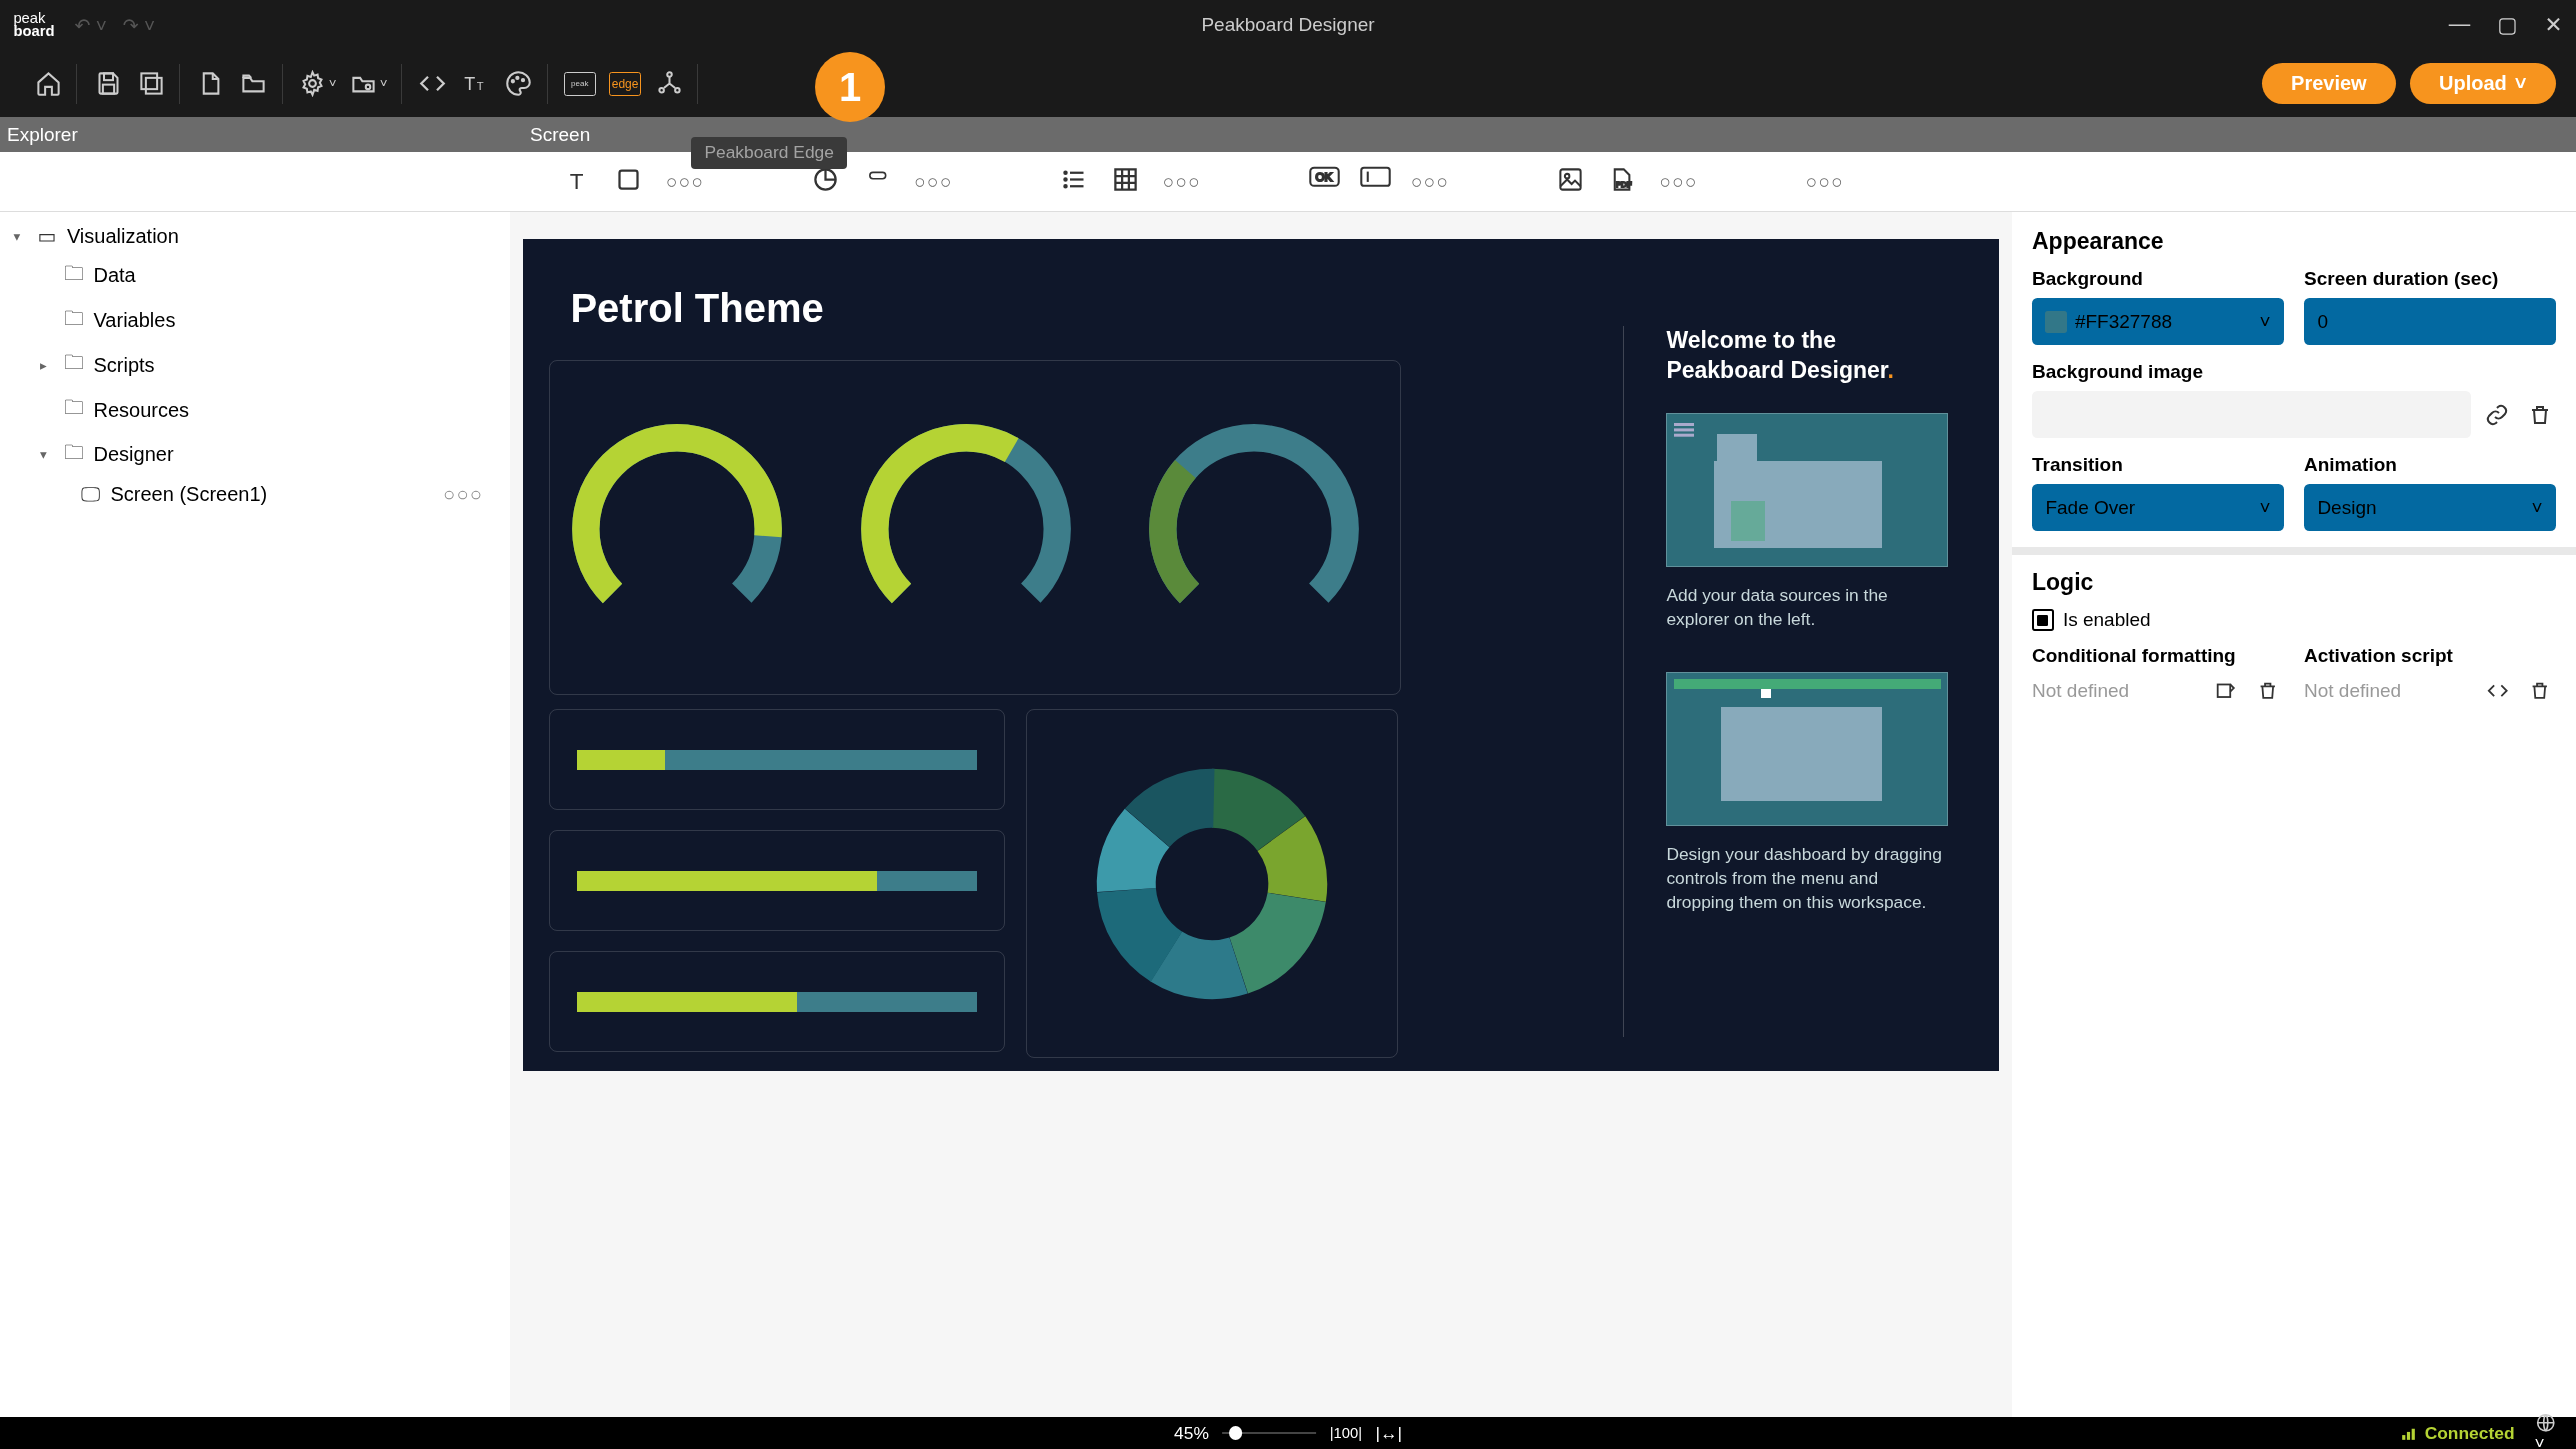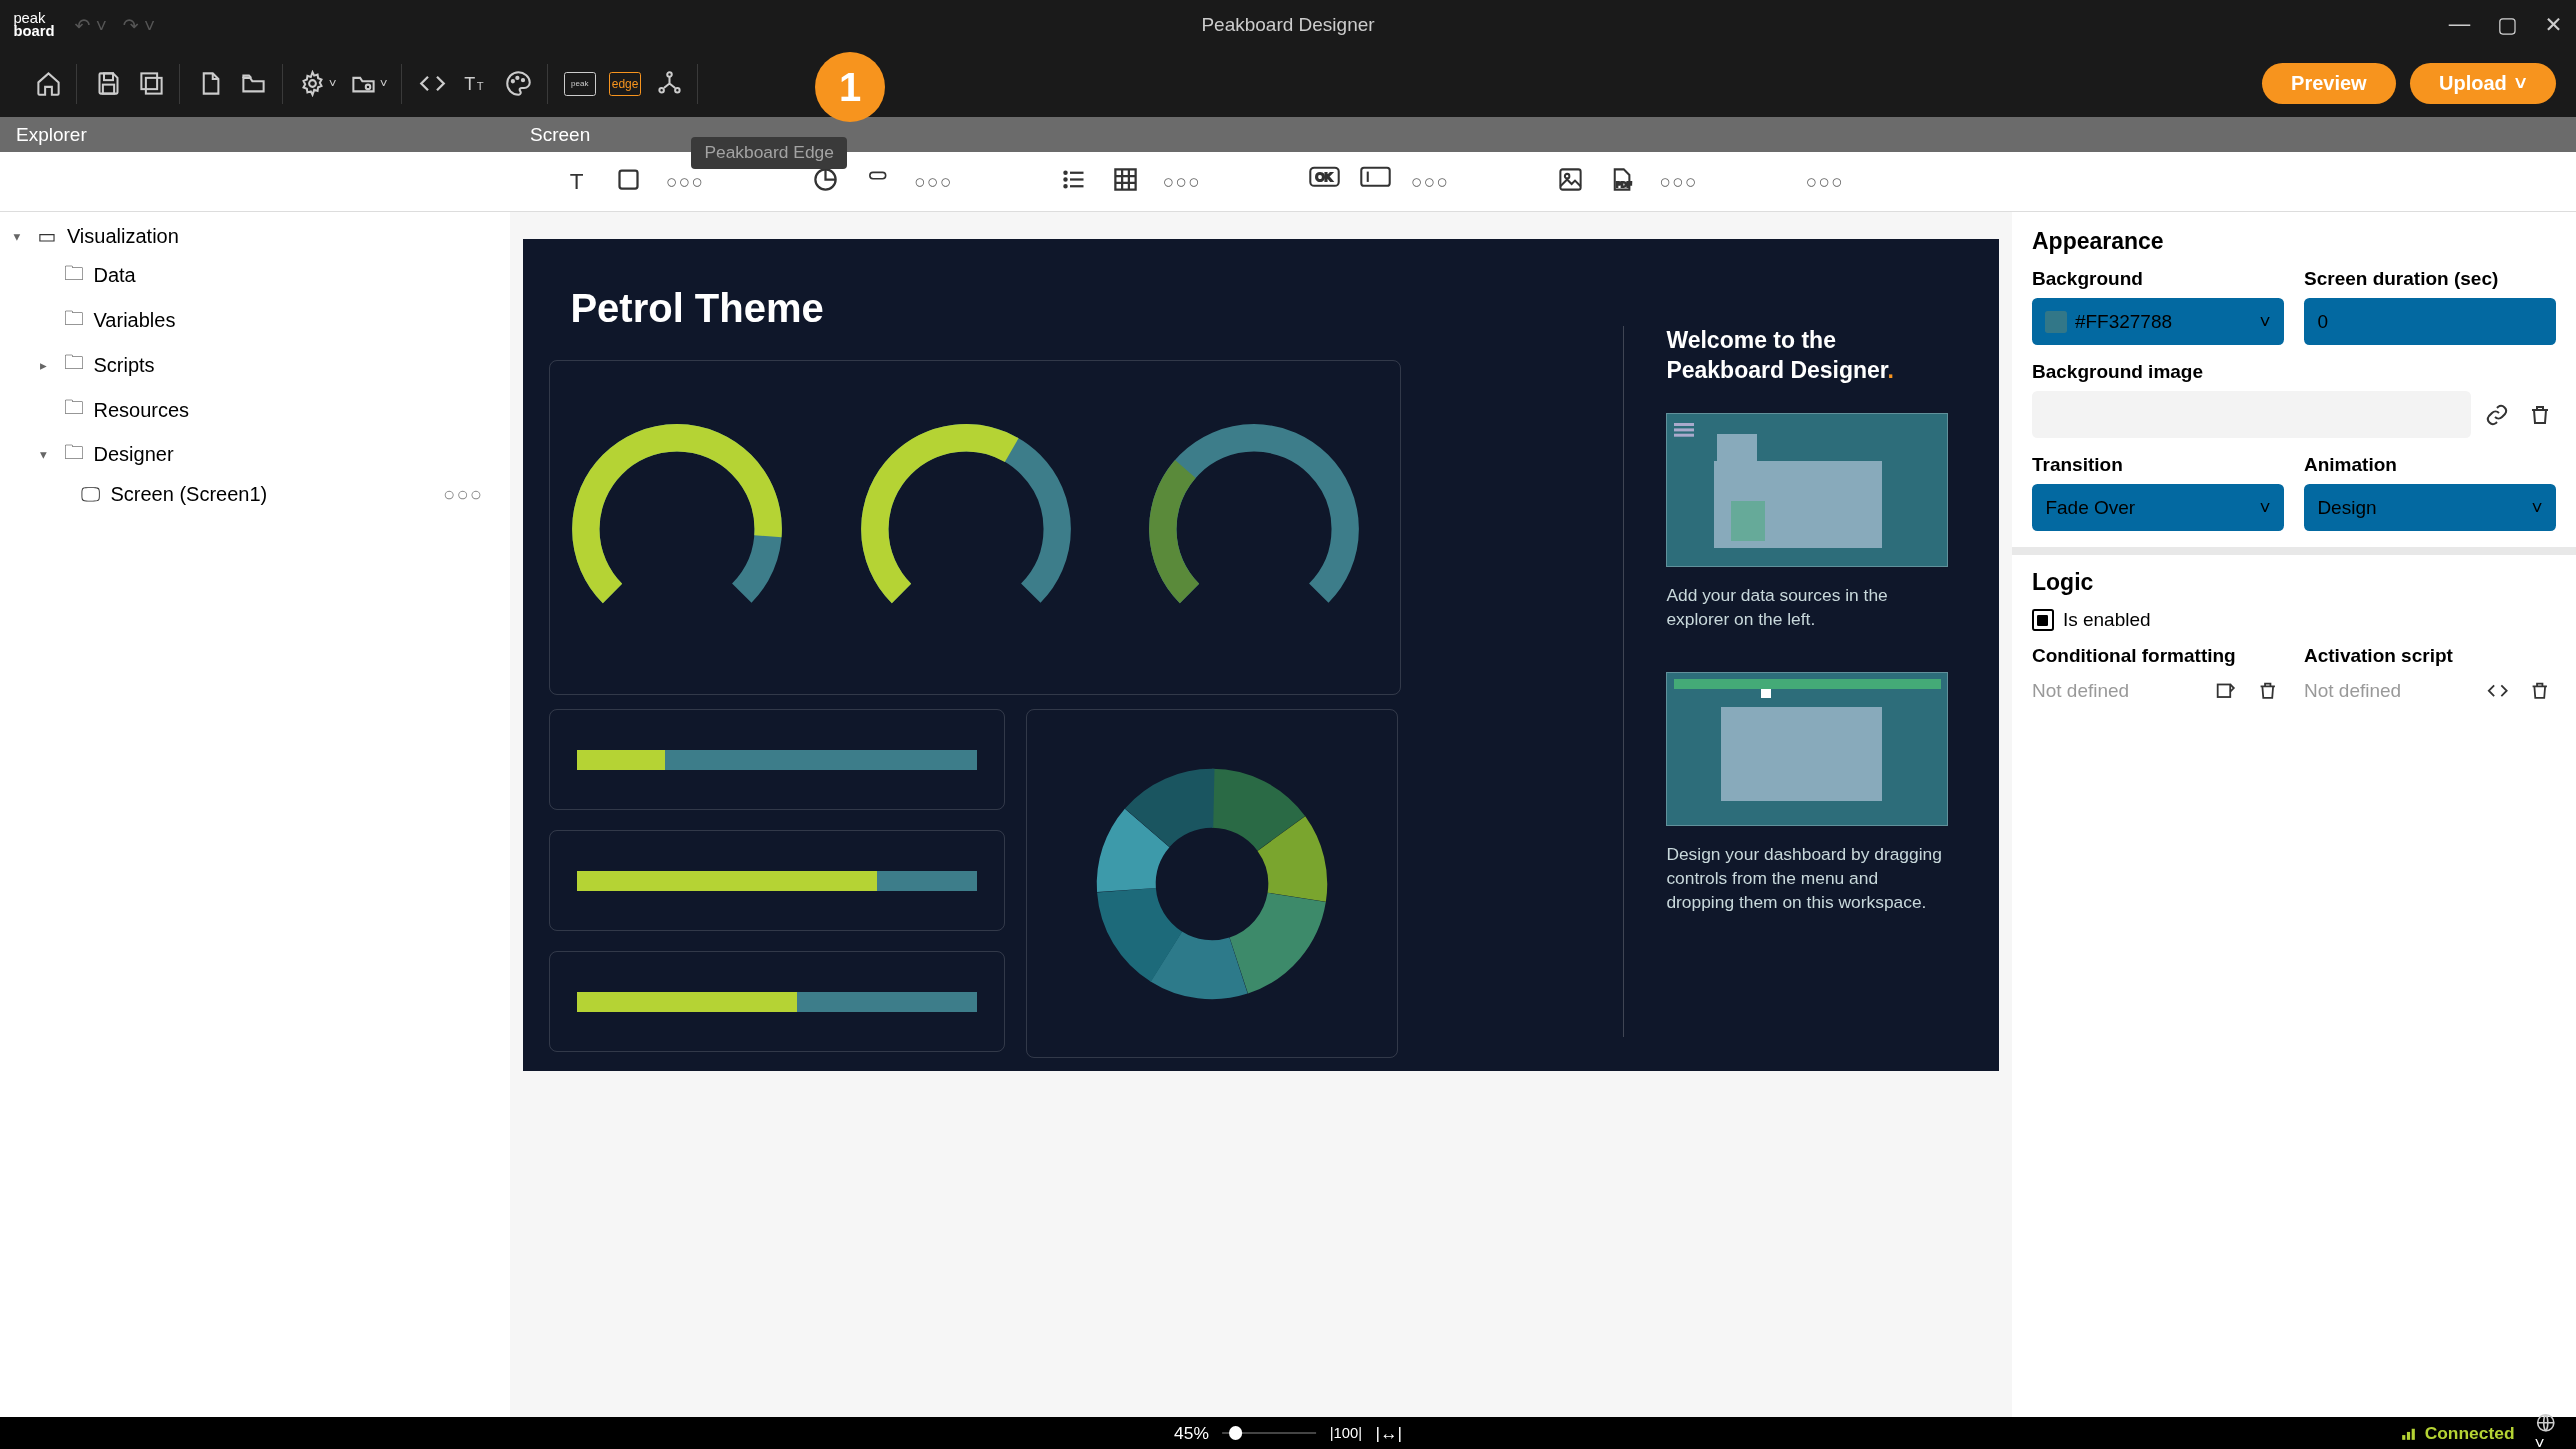--- a/index.html
+++ b/index.html
@@ -23,21 +23,21 @@
 .spacer { flex:1; }
 
 
 .badge-1 { position:absolute; left:815px; top:52px; width:70px; height:70px; background:#f7941e; border-radius:50%; display:flex; align-items:center; justify-content:center; color:#fff; font-size:40px; font-weight:700; z-index:100; }
 
 
 .tooltip { position:absolute; left:691px; top:137px; background:#3a3a3a; color:#a3a3a3; padding:5.4px 13.4px; border-radius:4px; font-size:17.4px; z-index:99; }
 
 
 .cat-row { height:35px; background:#6b6b6b; display:flex; align-items:center; color:#fff; font-size:19px; }
-.cat-explorer { width:510px; padding-left:16px; background:#6b6b6b; height:100%; display:flex; align-items:center; }
+.cat-explorer { width:510px; padding-left:7px; background:#6b6b6b; height:100%; display:flex; align-items:center; }
 .cat-tabs { flex:1; display:flex; justify-content:flex-start; gap:0; padding-left:27px; }
 .cat-tab { padding:0 54px; }
 .cat-screen { width:564px; padding-left:20px; background:#6b6b6b; height:100%; display:flex; align-items:center; }
 
 
 .tool-row { height:60px; background:#fff; display:flex; align-items:center; border-bottom:0.7px solid #ddd; }
 .tool-left-pad { width:510px; background:#fff; }
 .tool-groups { flex:1; display:flex; align-items:center; }
 .tool-g { display:flex; align-items:center; gap:20px; padding:0 54px; }
 .tool-icon { width:31px; height:31px; color:#333; }

